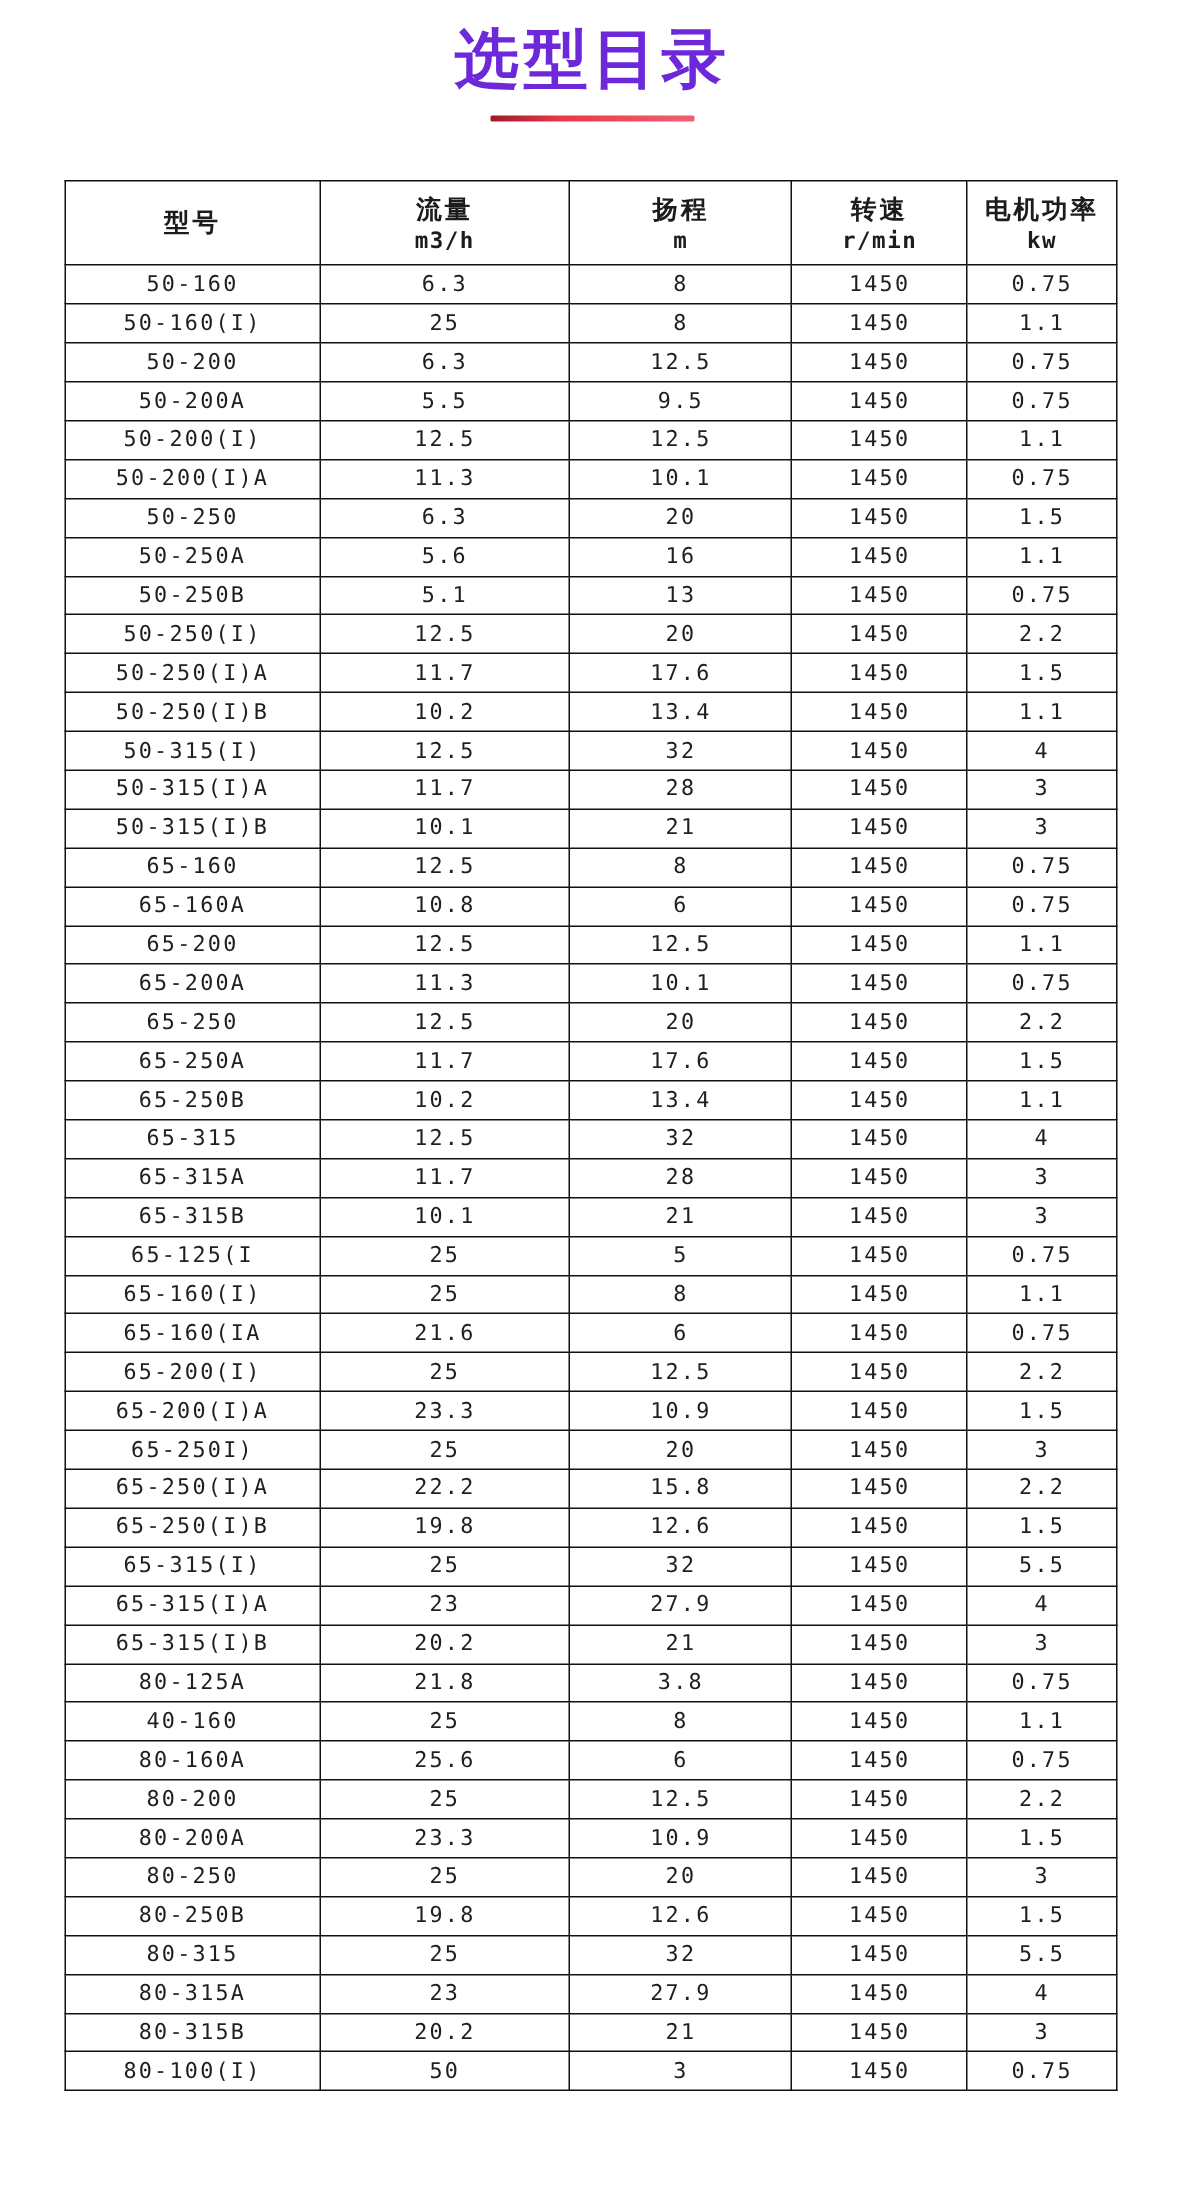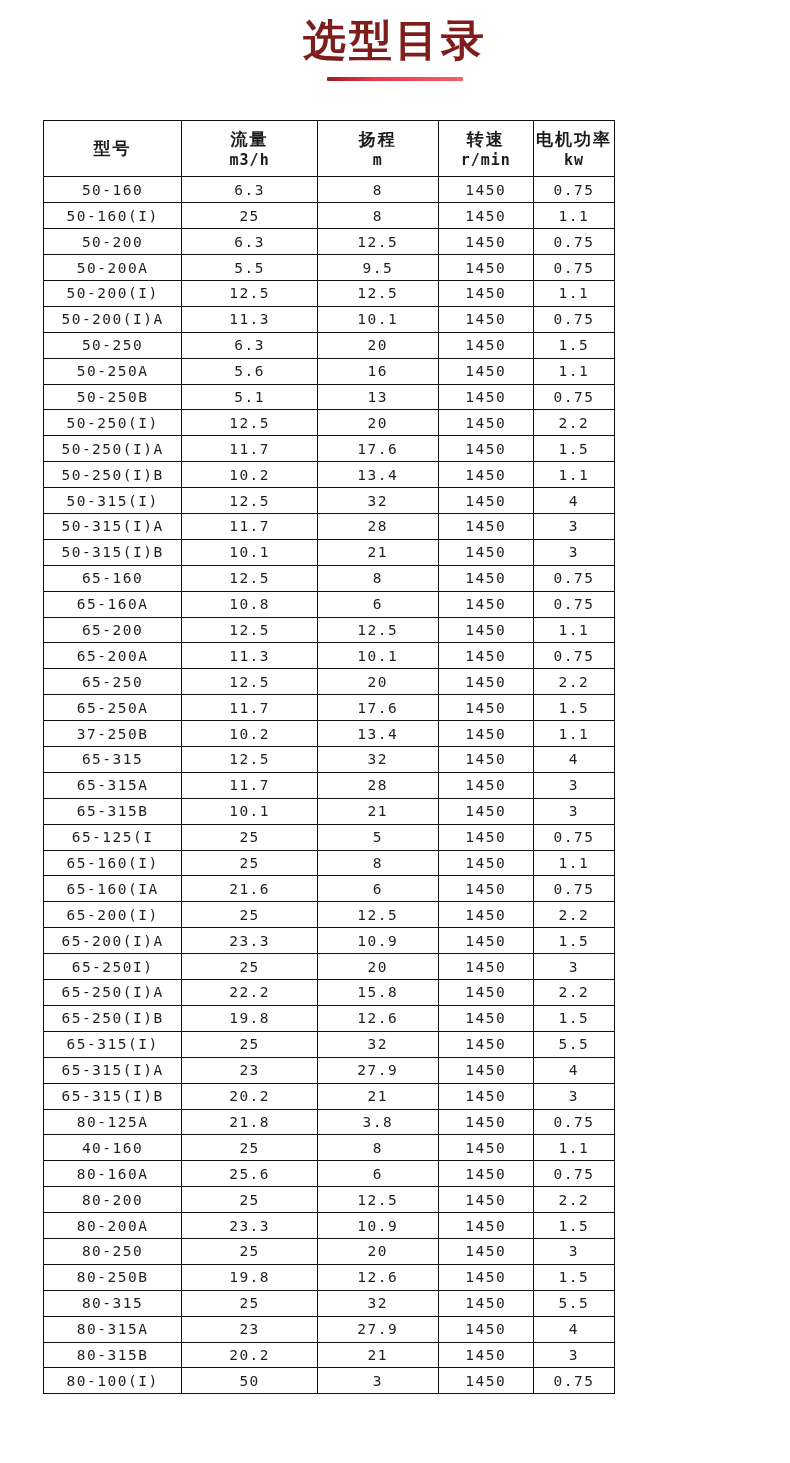--- a/index.html
+++ b/index.html
@@ -15,36 +15,36 @@
     color: #222222;
   }
   .page-title {
     margin: 0;
     padding-top: 16px;
     text-align: center;
     font-size: 43px;
     line-height: 1.15;
     font-weight: 700;
     letter-spacing: 3px;
-    color: #7f1d1d;
+    color: #6d28d9;
   }
   .title-underline {
     width: 136px;
     height: 4px;
     margin: 12px auto 0 auto;
     background: linear-gradient(90deg, #9e1b29 0%, #e8394b 35%, #f2606f 100%);
     border-radius: 1px;
   }
   .table-wrap {
     margin: 39px 0 0 43px;
   }
   table.catalog-table {
     border-collapse: collapse;
     table-layout: fixed;
-    width: 572px;
+    width: 702px;
   }
   table.catalog-table th,
   table.catalog-table td {
     border: 1px solid #111111;
     text-align: center;
     vertical-align: middle;
     padding: 0;
     overflow: hidden;
     white-space: nowrap;
   }
@@ -253,21 +253,21 @@
           <td>2.2</td>
         </tr>
         <tr>
           <td>65-250A</td>
           <td>11.7</td>
           <td>17.6</td>
           <td>1450</td>
           <td>1.5</td>
         </tr>
         <tr>
-          <td>37-250B</td>
+          <td>65-250B</td>
           <td>10.2</td>
           <td>13.4</td>
           <td>1450</td>
           <td>1.1</td>
         </tr>
         <tr>
           <td>65-315</td>
           <td>12.5</td>
           <td>32</td>
           <td>1450</td>

